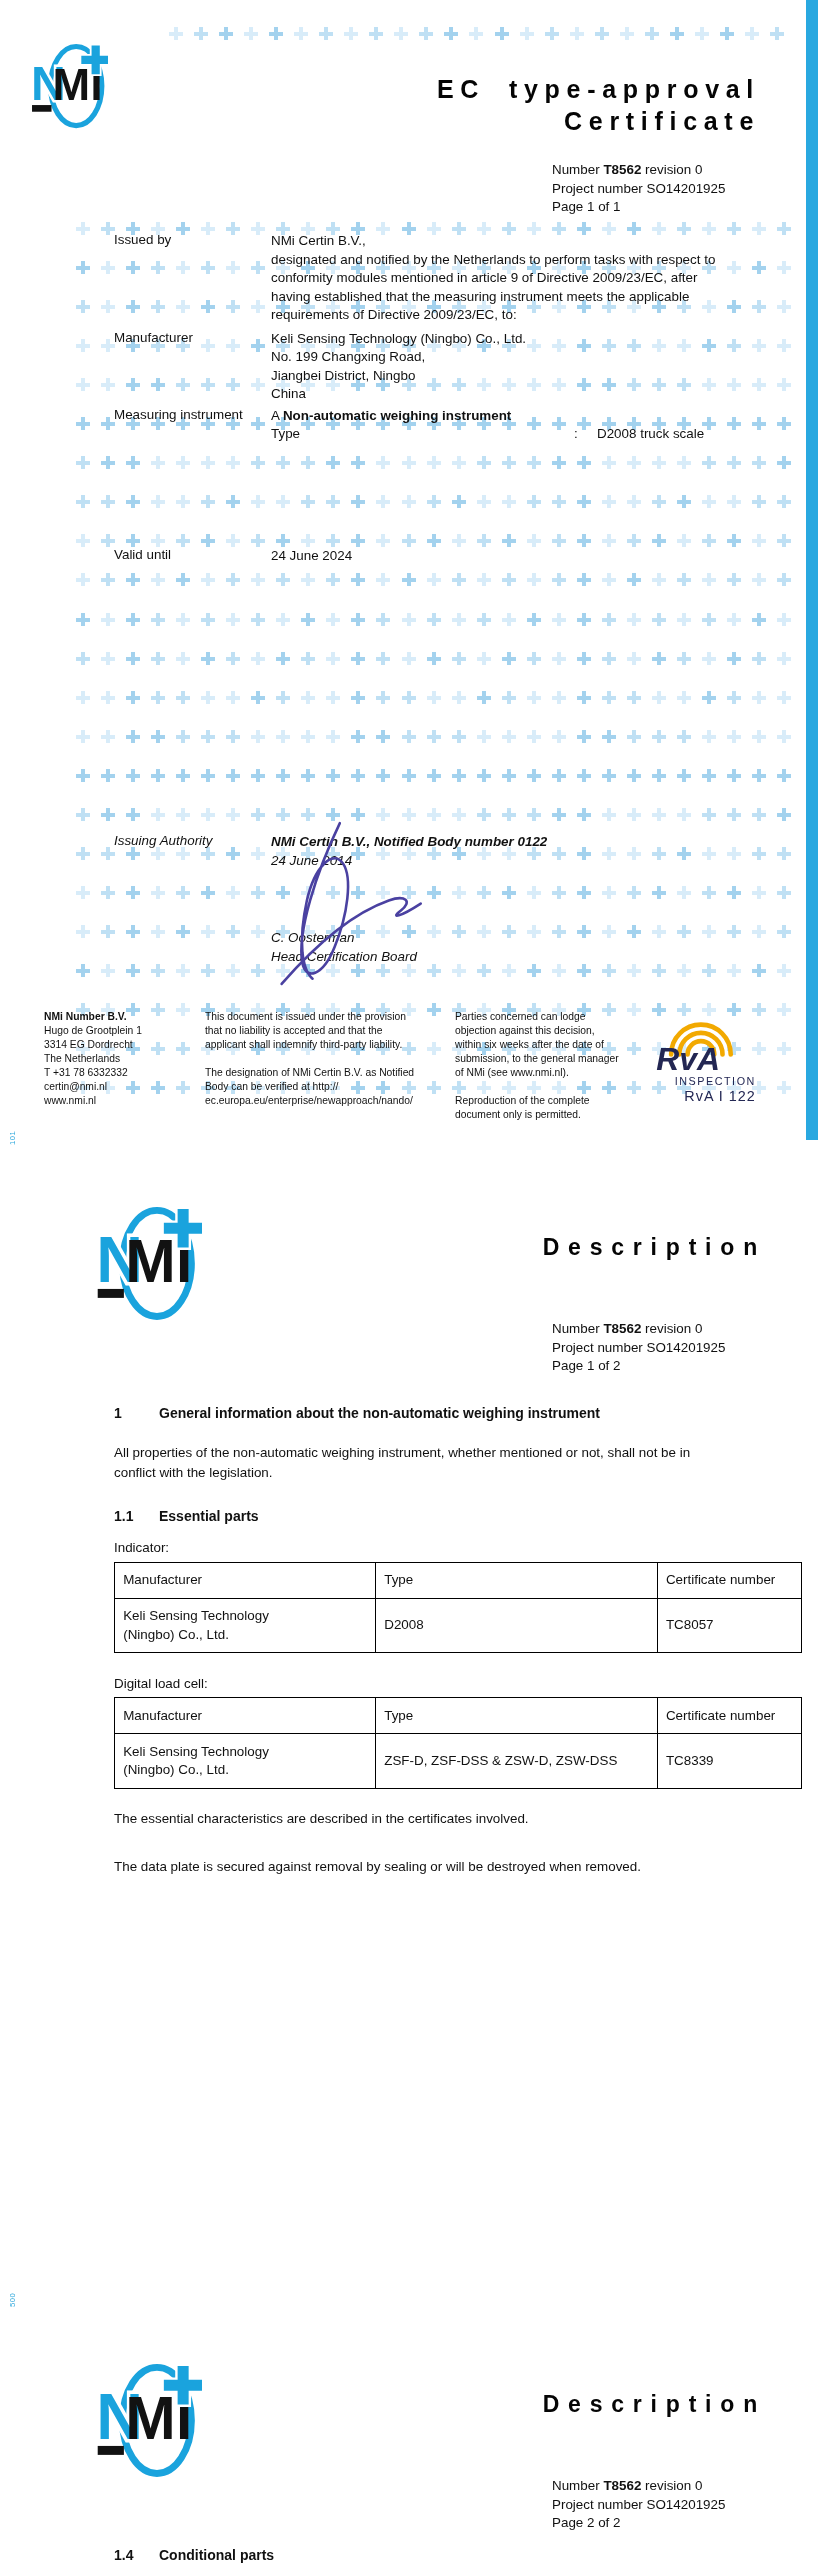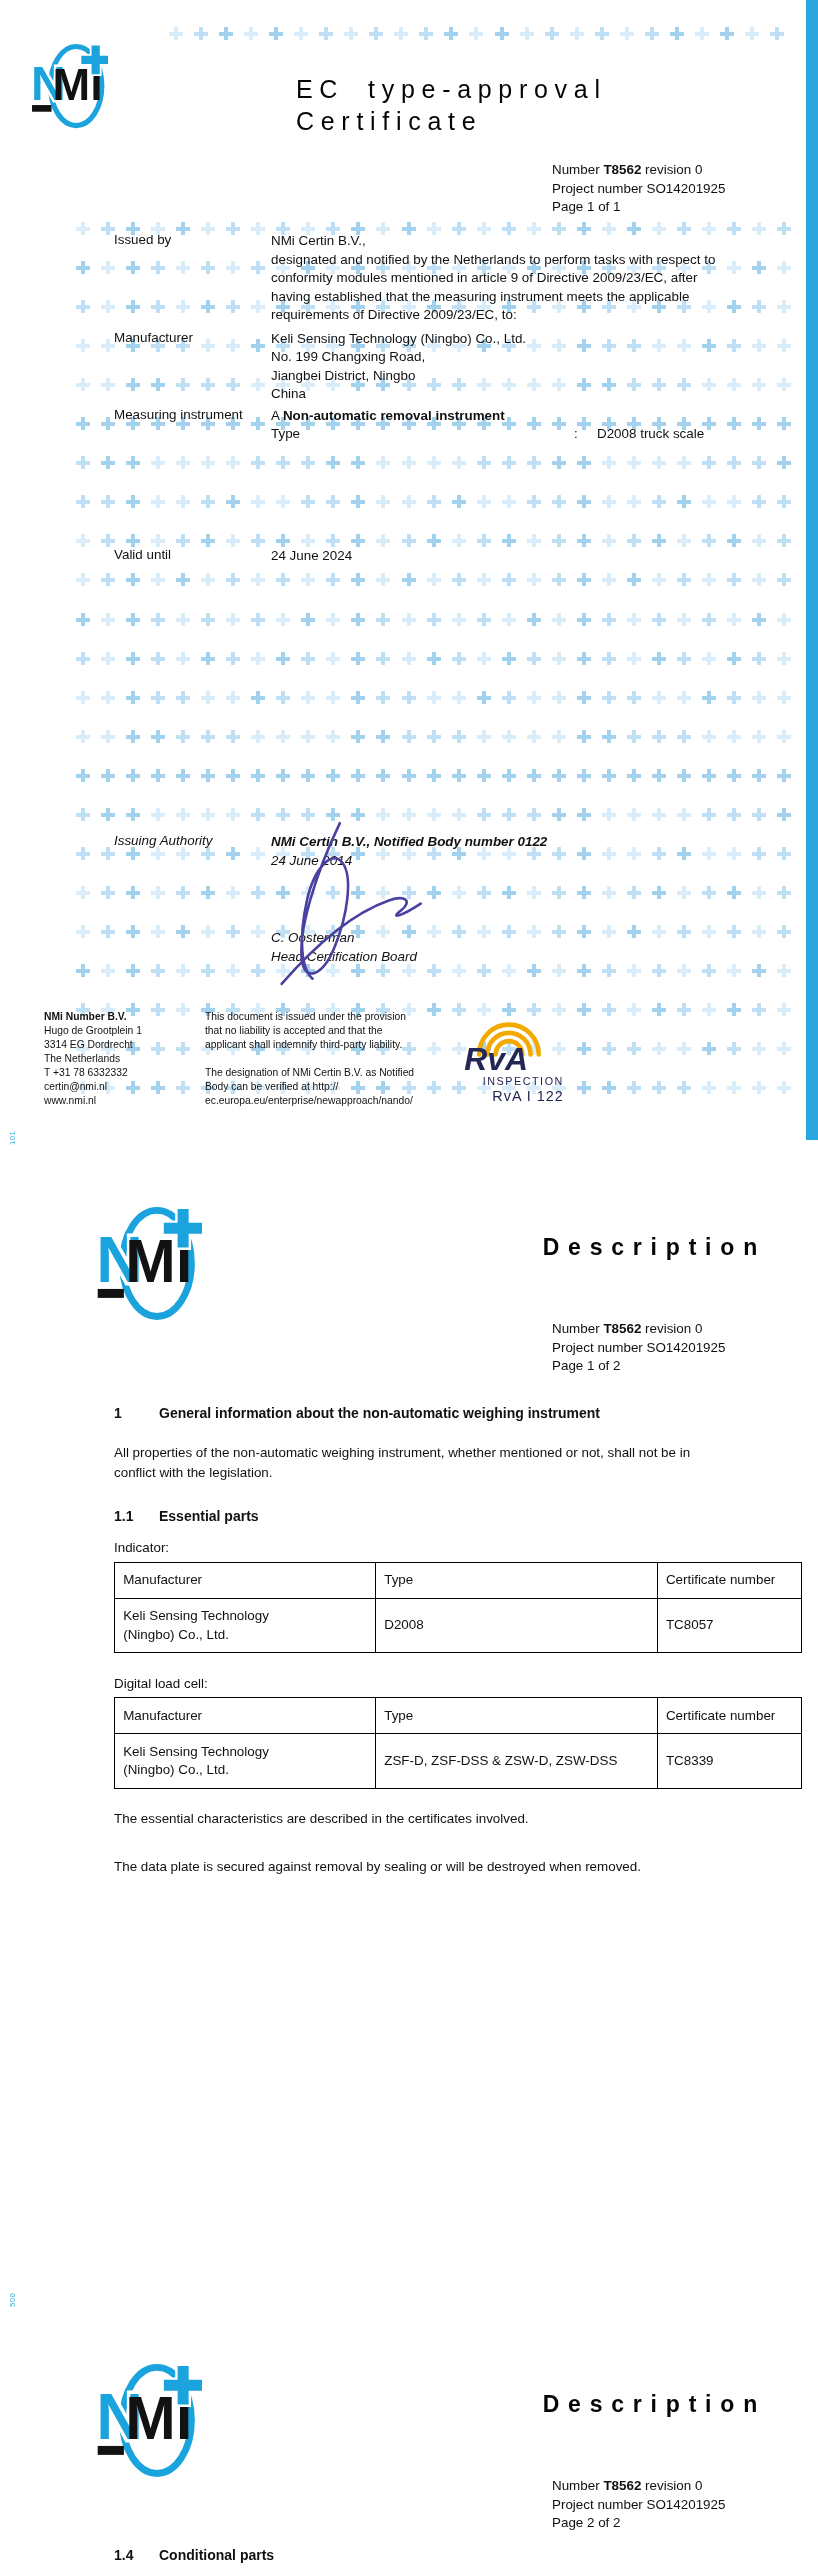--- a/index.html
+++ b/index.html
@@ -23,22 +23,22 @@
   .plus::before{content:"";position:absolute;left:-4.6px;top:4.6px;width:13.4px;height:4.1px;background:inherit;}
   
   .right-bar{position:absolute;left:806px;top:0;width:12px;height:1140px;background:var(--bar);}
   
   .nmi-logo{position:absolute;z-index:2;}
   .nmi-logo svg{display:block;}
   .logo-p1{left:31px;top:37px;width:77px;height:93px;}
   .logo-p23{left:94px;top:41px;width:108px;height:124px;}
   
   .cert-title{
-    position:absolute;top:73px;right:58px;width:464px;text-align:left;z-index:2;
-    font-size:25px;font-weight:normal;letter-spacing:6.7px;word-spacing:10.3px;line-height:32px;color:#050505;
+    position:absolute;top:73px;right:58px;width:464px;text-align:right;z-index:2;
+    font-size:25px;font-weight:bold;letter-spacing:6.7px;word-spacing:10.3px;line-height:32px;color:#050505;
   }
   .desc-title{
     position:absolute;top:77px;right:52px;width:412px;text-align:right;z-index:2;
     font-size:23px;font-weight:bold;letter-spacing:8.8px;line-height:27px;color:#050505;
   }
   .num-block{position:absolute;left:552px;z-index:2;font-size:13.4px;line-height:18.5px;}
   .num-block .b{font-weight:bold;}
   .p1-num{top:161px;}
   .p23-num{top:163px;}
   
@@ -815,21 +815,21 @@
     <div class="row mt10">
       <div>Manufacturer</div>
       <div class="val pl">Keli Sensing Technology (Ningbo) Co., Ltd.
 No. 199 Changxing Road,
 Jiangbei District, Ningbo
 China</div>
     </div>
     <div class="row mt6">
       <div>Measuring instrument</div>
       <div class="val">
-        <div><span>A </span><span class="bold">Non-automatic removal instrument</span></div>
+        <div><span>A </span><span class="bold">Non-automatic weighing instrument</span></div>
         <div class="type-row">
           <span>Type</span>
           <span>:</span>
           <span>D2008 truck scale</span>
         </div>
       </div>
     </div>
     <div class="row mt155">
       <div></div>
     </div>
@@ -866,20 +866,29 @@
 certin@nmi.nl
 www.nmi.nl</div>
     </div>
     <div>
       <div class="pl">This document is issued under the provision
 that no liability is accepted and that the
 applicant shall indemnify third-party liability.</div>
       <div class="pl block2">The designation of NMi Certin B.V. as Notified
 Body can be verified at http://
 ec.europa.eu/enterprise/newapproach/nando/</div>
+    </div>
+    <div>
+      <div class="pl">Parties concerned can lodge
+objection against this decision,
+within six weeks after the date of
+submission, to the general manager
+of NMi (see www.nmi.nl).</div>
+      <div class="pl block2">Reproduction of the complete
+document only is permitted.</div>
     </div>
     <div class="rva" id="rva-logo">
 <svg viewBox="0 0 220 190" width="113" height="98" xmlns="http://www.w3.org/2000/svg" style="font-size:20px">
   <g fill="none" stroke="#f2a900" stroke-width="9" stroke-linecap="round">
     <path d="M47 92 A 58 58 0 0 1 163 92"></path>
     <path d="M63 92 A 42 42 0 0 1 147 92"></path>
     <path d="M79 92 A 26 26 0 0 1 131 92"></path>
   </g>
   <text x="18" y="122" font-family="Liberation Sans, sans-serif" font-weight="bold" font-style="italic" font-size="62" fill="#232753">RvA</text>
   <text x="212" y="152" text-anchor="end" font-family="Liberation Sans, sans-serif" font-size="21" letter-spacing="3" fill="#232753">INSPECTION</text>

